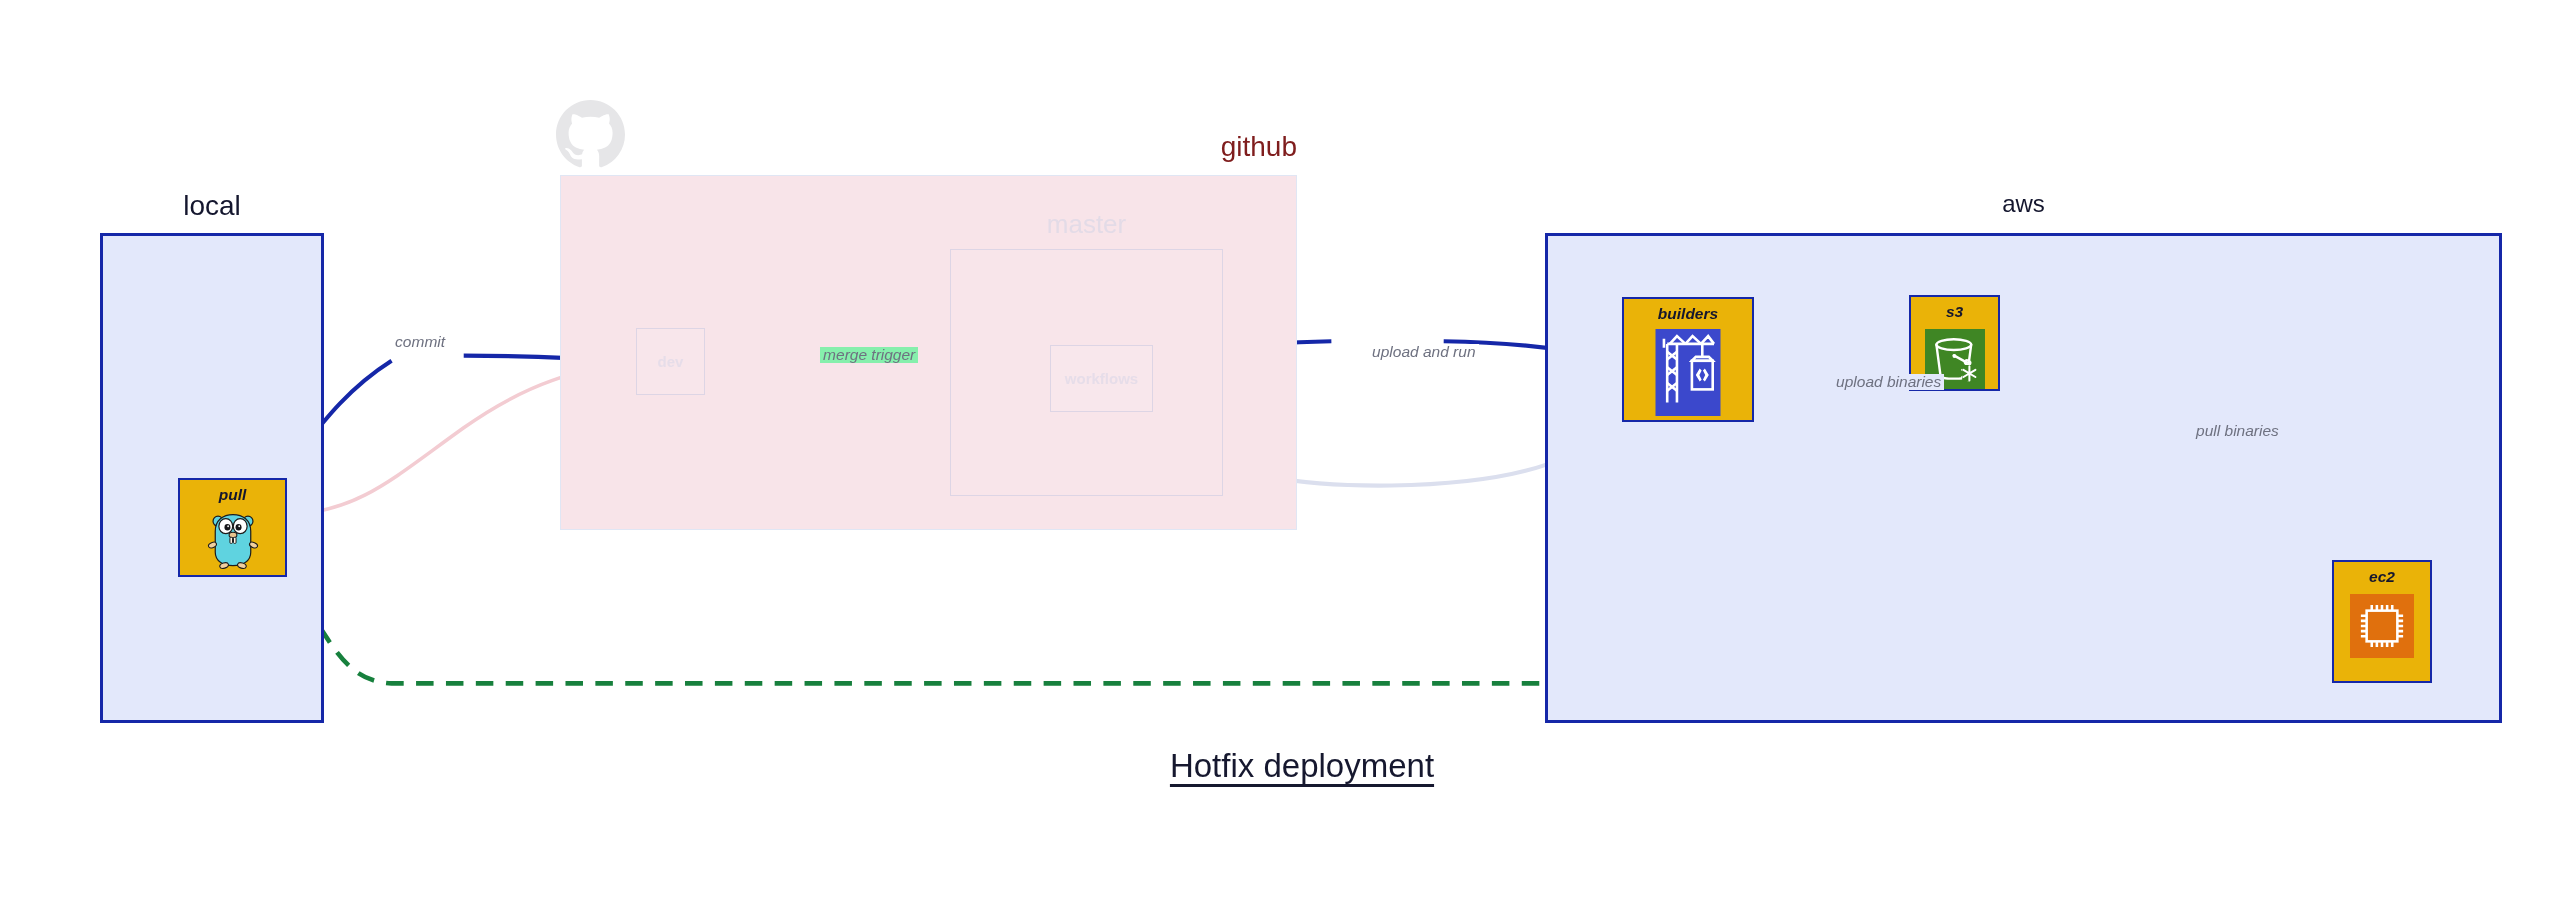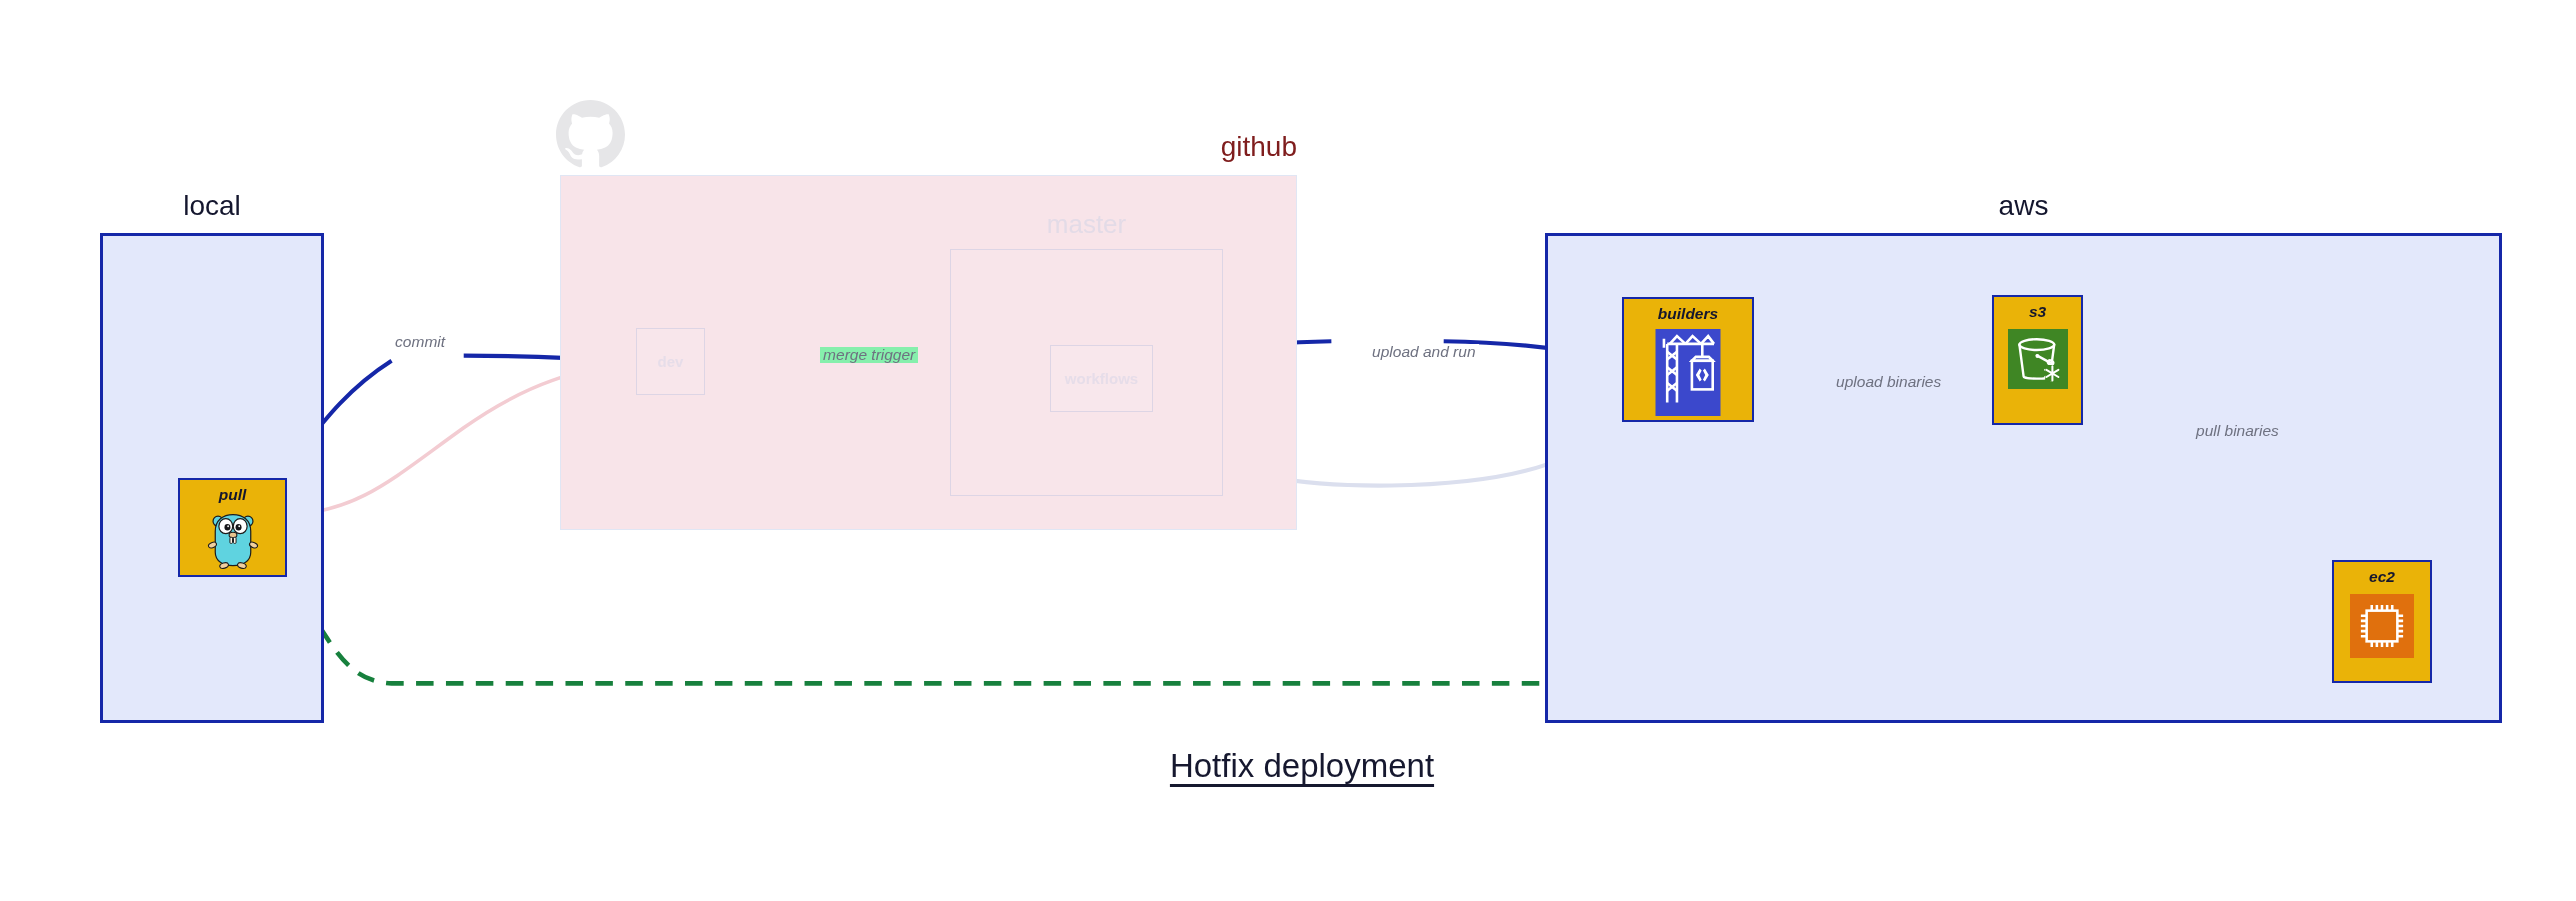--- a/index.html
+++ b/index.html
@@ -49,21 +49,21 @@
     left:950px;top:211px;width:273px;text-align:center;
     font-size:26px;color:#e3dbe7;
   }
 
   .grp-aws{
     left:1545px;top:233px;width:957px;height:490px;
     background:#e3e8fb;border:3.1px solid #1527a8;
   }
   .lbl-aws{
     left:1545px;top:192px;width:957px;text-align:center;
-    font-size:28px;color:#14162e;
+    font-size:24px;color:#14162e;
   }
 
   
   .node{position:absolute;box-sizing:border-box;}
   .node-title{
     position:absolute;left:0;right:0;top:6.2px;text-align:center;
     font-weight:bold;line-height:1.1;
   }
   .node-ico{
     position:absolute;left:50%;transform:translateX(-50%);
@@ -78,21 +78,21 @@
     background:rgba(255,255,255,0.10);border:1.5px solid #ddd5e5;
   }
   .node-ghost .node-title{color:#e6dde9;font-size:15px;}
 
   .n-code{left:178px;top:478px;width:109px;height:99px;}
   .n-dev{left:636px;top:328px;width:69px;height:67px;}
   .n-dev .node-title{top:auto;top:25px;}
   .n-workflows{left:1050px;top:345px;width:103px;height:67px;}
   .n-workflows .node-title{top:auto;top:25px;}
   .n-builders{left:1622px;top:297px;width:132px;height:125px;}
-  .n-s3{left:1992px;top:295px;width:91px;height:130px;}
+  .n-s3{left:1909px;top:295px;width:91px;height:96px;}
   .n-ec2{left:2332px;top:560px;width:100px;height:123px;}
 
   
   .ico-gopher{top:29px;width:57px;height:61px;}
   .ico-builders{top:30px;width:65px;height:87px;background:#3b48cc;}
   .ico-s3{top:32px;width:60px;height:60px;background:#3f8624;}
   .ico-ec2{top:32px;width:64px;height:64px;background:#e0700d;}
 
   .gh-logo{position:absolute;left:556px;top:100px;width:69px;height:69px;}
 

